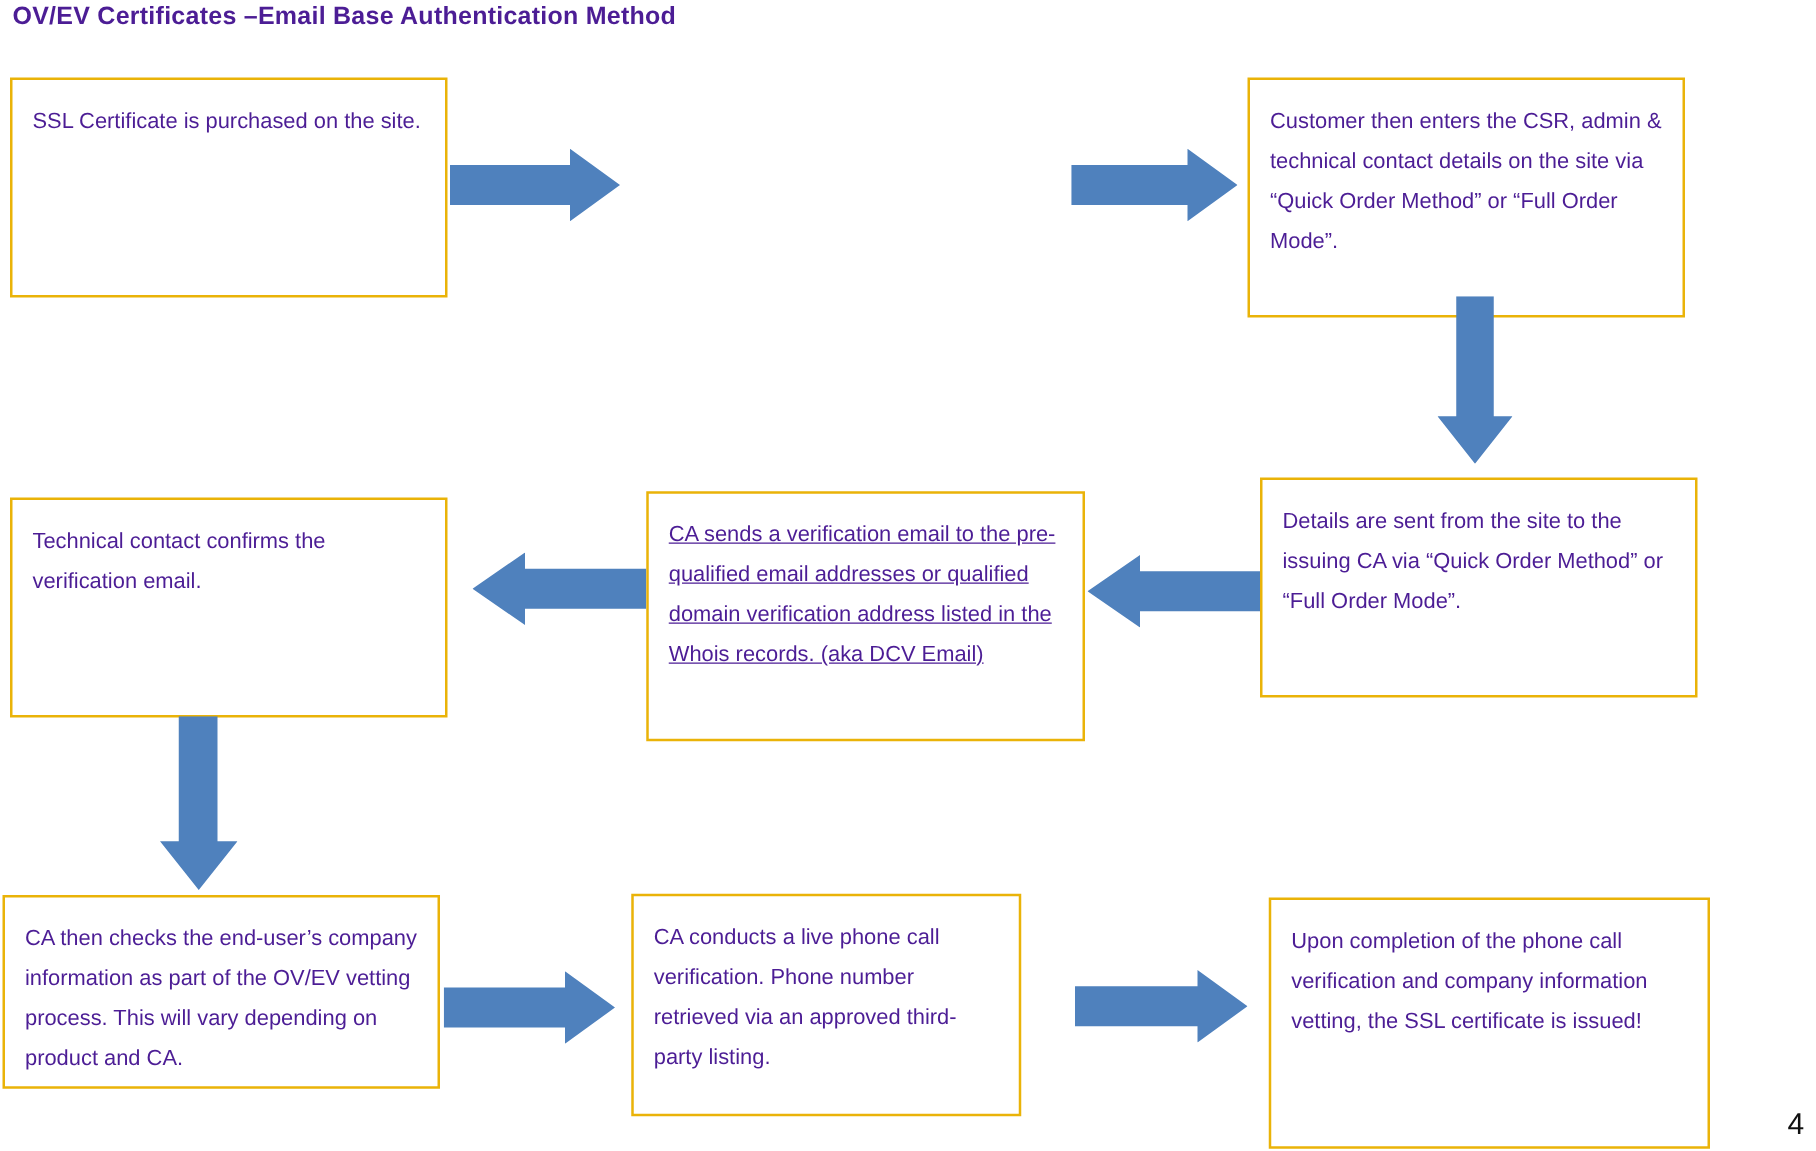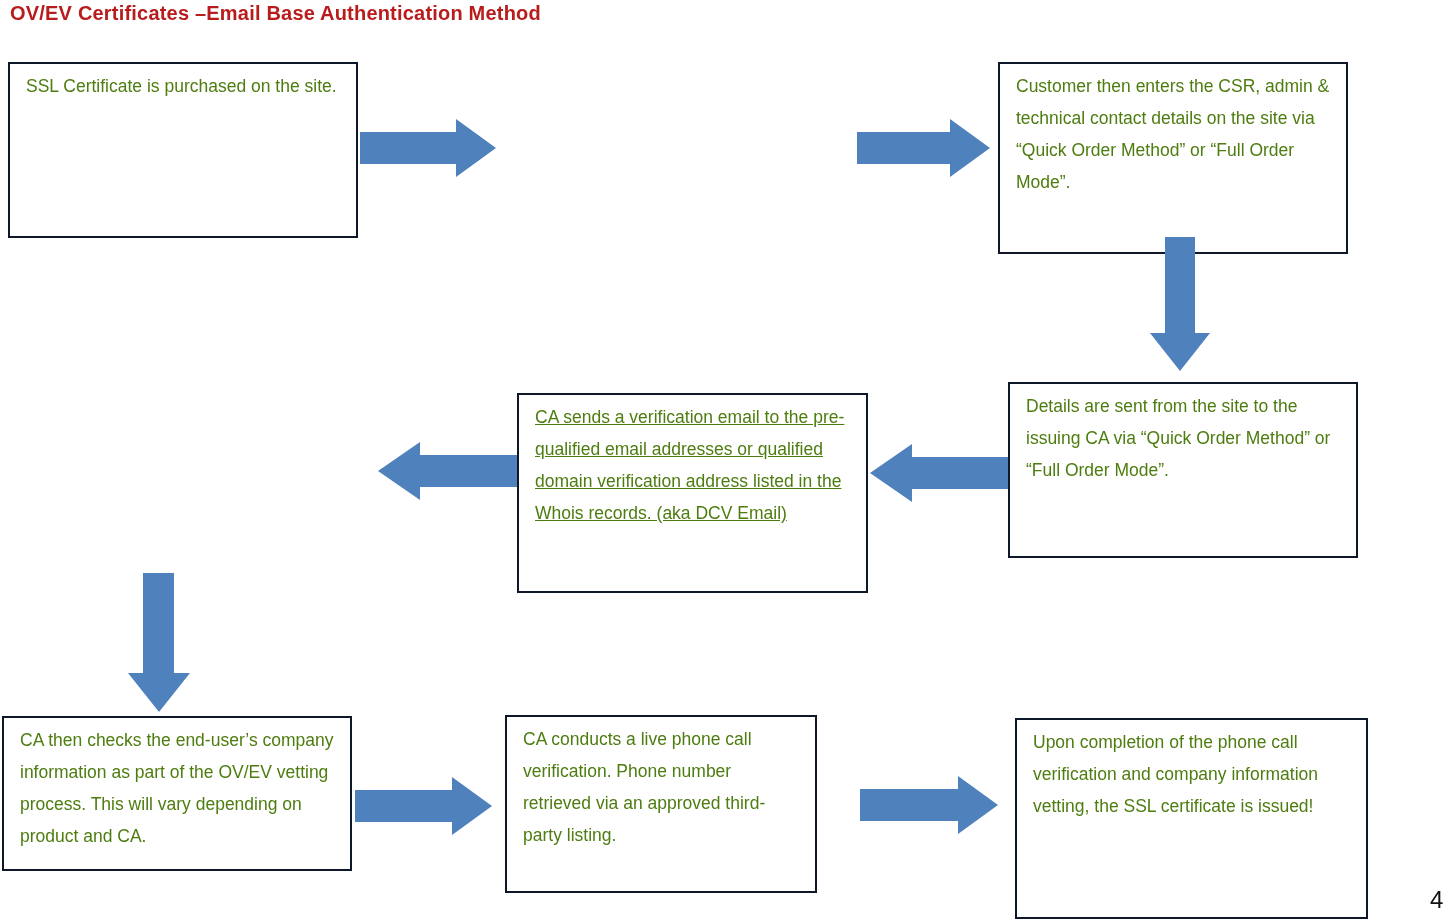--- a/index.html
+++ b/index.html
@@ -16,32 +16,32 @@
     overflow: hidden;
   }
   .title {
     position: absolute;
     left: 10px;
     top: 0px;
     margin: 0;
     font-size: 20px;
     line-height: 26px;
     font-weight: bold;
-    color: #b91c1c;
+    color: #4c1d95;
     letter-spacing: 0.2px;
   }
   .box {
     position: absolute;
     box-sizing: border-box;
-    border: 2px solid #0f172a;
+    border: 2px solid #eab308;
     background: #ffffff;
-    color: #4d7c0f;
+    color: #4c1d95;
     font-size: 17.5px;
     line-height: 32px;
-    padding: 6px 16px 0 16px;
+    padding: 16px 16px 0 16px;
   }
   .b1 { left: 8px;    top: 62px;  width: 350px; height: 176px; }
   .b2 { left: 503px;  top: 62px;  width: 352px; height: 175px; }
   .b3 { left: 998px;  top: 62px;  width: 350px; height: 192px; }
   .b4 { left: 1008px; top: 382px; width: 350px; height: 176px; }
   .b5 { left: 517px;  top: 393px; width: 351px; height: 200px; text-decoration: underline; }
   .b6 { left: 8px;    top: 398px; width: 350px; height: 176px; }
   .b7 { left: 2px;    top: 716px; width: 350px; height: 155px; }
   .b8 { left: 505px;  top: 715px; width: 312px; height: 178px; }
   .b9 { left: 1015px; top: 718px; width: 353px; height: 201px; }
@@ -93,20 +93,23 @@
   </div>
   <svg class="arrow a4" width="138" height="58" viewBox="0 0 138 58" aria-hidden="true">
     <polygon points="138,13 42,13 42,0 0,29 42,58 42,45 138,45" fill="#4f81bd"></polygon>
   </svg>
   <div class="box b5">
     <span>CA sends a verification email to the pre-qualified email addresses or qualified domain verification address listed in the Whois records. (aka DCV Email)</span>
   </div>
   <svg class="arrow a5" width="139" height="58" viewBox="0 0 139 58" aria-hidden="true">
     <polygon points="139,13 42,13 42,0 0,29 42,58 42,45 139,45" fill="#4f81bd"></polygon>
   </svg>
+  <div class="box b6">
+    <span>Technical contact confirms the verification email.</span>
+  </div>
 
   <svg class="arrow a6" width="62" height="139" viewBox="0 0 62 139" aria-hidden="true">
     <polygon points="15,0 46,0 46,100 62,100 31,139 0,100 15,100" fill="#4f81bd"></polygon>
   </svg>
 
   <div class="box b7">
     <span>CA then checks the end-user’s company information as part of the OV/EV vetting process. This will vary depending on product and CA.</span>
   </div>
   <svg class="arrow a7" width="137" height="58" viewBox="0 0 137 58" aria-hidden="true">
     <polygon points="0,13 97,13 97,0 137,29 97,58 97,45 0,45" fill="#4f81bd"></polygon>

